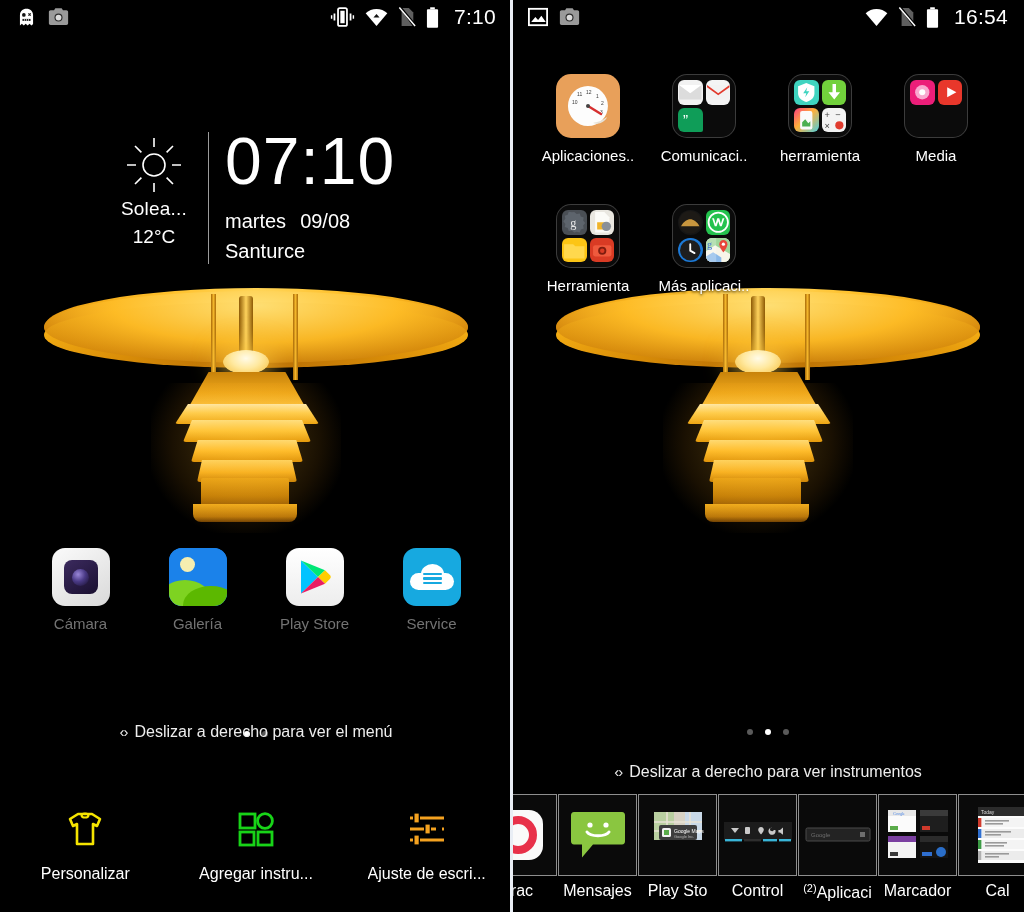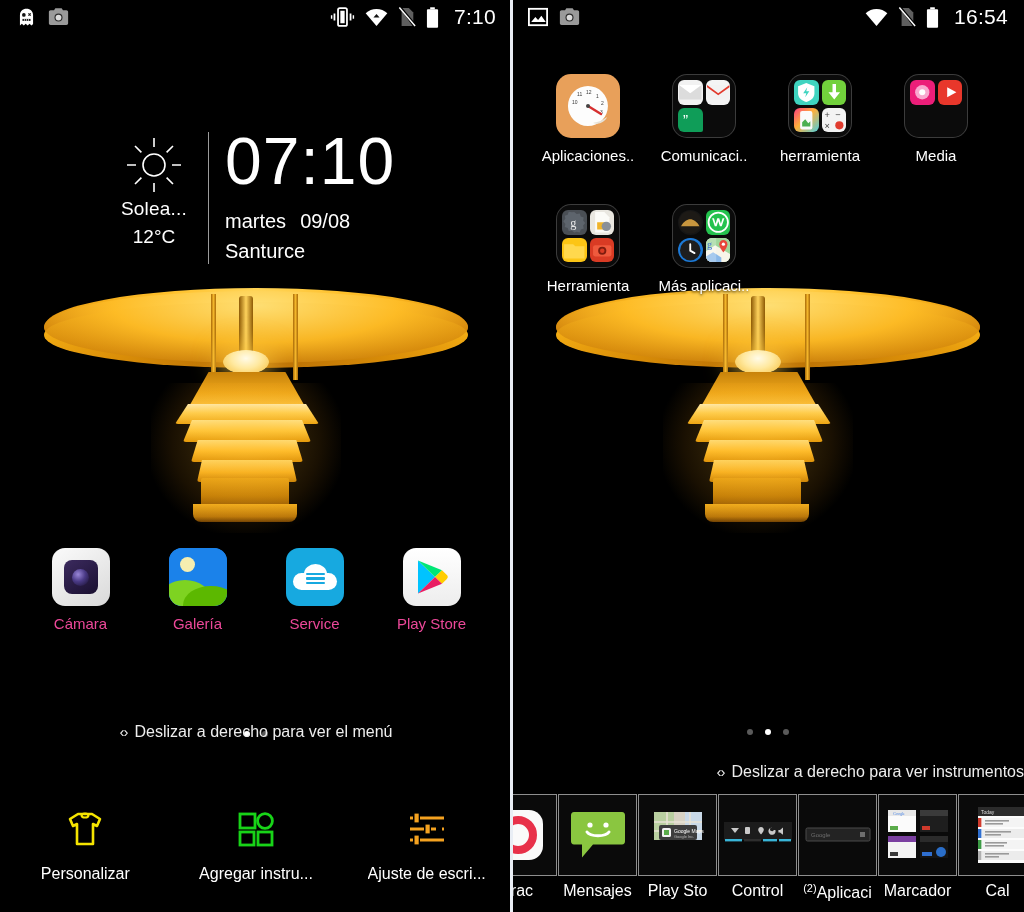--- a/index.html
+++ b/index.html
@@ -80,21 +80,21 @@
     color:#fff; font-family:"Liberation Sans", sans-serif; }
   .date-row{ font-size:20px; font-weight:400; margin-top:16px; color:#fff; }
   .date-row .dow{ margin-right:14px; }
   .city{ font-size:20px; font-weight:300; margin-top:7px; color:#fff; }
 
   
   .dock{ position:absolute; left:0; top:548px; width:512px; z-index:12;
     display:flex; justify-content:space-around; padding:0 22px; }
   .app{ width:96px; display:flex; flex-direction:column; align-items:center; }
   .app-ico{ width:58px; height:58px; border-radius:13px; position:relative; overflow:hidden; }
-  .app-lab{ margin-top:9px; font-size:15px; color:#ec4899; font-weight:400;
+  .app-lab{ margin-top:9px; font-size:15px; color:#737373; font-weight:400;
     white-space:nowrap; text-shadow:0 1px 2px #000; }
 
   .ic-camera{ background:linear-gradient(145deg,#fbfbfb,#d9d9d9); display:flex;
     align-items:center; justify-content:center; }
   .ic-camera .lens-box{ width:34px; height:34px; border-radius:8px;
     background:linear-gradient(145deg,#3b2a5e,#1a1030); display:flex;
     align-items:center; justify-content:center; }
   .ic-camera .lens{ width:17px; height:17px; border-radius:50%;
     background:radial-gradient(circle at 36% 32%, #9a87d8 0%, #4a3a86 45%, #150c28 100%); }
   .ic-gallery{ background:linear-gradient(180deg,#1f84e8 0%,#1f84e8 46%,#1f84e8 46%); }
@@ -278,41 +278,41 @@
       <div class="app">
         <div class="app-ico ic-gallery">
           <div class="sky"></div>
             <div class="sun2"></div>
             <div class="hill1"></div>
             <div class="hill2"></div>
         </div>
         <div class="app-lab">Galería</div>
       </div>
       <div class="app">
+        <div class="app-ico ic-play">
+          <svg width="32" height="36" viewBox="0 0 32 36">
+            <path fill="#00c3ff" d="M2 1.5 19 18 2 34.5z"></path>
+            <path fill="#00e676" d="M2 1.5 19 18l7-6.7z"></path>
+            <path fill="#ffcd00" d="M19 18l7 6.7 4.6-4.5c1.6-1.5 1.6-2.9 0-4.4L26 11.3z"></path>
+            <path fill="#e91e63" d="M2 34.5 19 18l7 6.7z"></path>
+          </svg>
+        </div>
+        <div class="app-lab">Play Store</div>
+      </div>
+      <div class="app">
         <div class="app-ico ic-service">
           <div class="cloud">
               <div class="mark">
                 <i></i>
                 <i></i>
                 <i></i>
               </div>
             </div>
         </div>
         <div class="app-lab">Service</div>
-      </div>
-      <div class="app">
-        <div class="app-ico ic-play">
-          <svg width="32" height="36" viewBox="0 0 32 36">
-            <path fill="#00c3ff" d="M2 1.5 19 18 2 34.5z"></path>
-            <path fill="#00e676" d="M2 1.5 19 18l7-6.7z"></path>
-            <path fill="#ffcd00" d="M19 18l7 6.7 4.6-4.5c1.6-1.5 1.6-2.9 0-4.4L26 11.3z"></path>
-            <path fill="#e91e63" d="M2 34.5 19 18l7 6.7z"></path>
-          </svg>
-        </div>
-        <div class="app-lab">Play Store</div>
       </div>
     </div>
 
     <div class="dots" style="top:731px;">
       <span class="dot on"></span>
       <span class="dot"></span>
     </div>
 
     <div class="hint" style="top:723px;">
       <span class="chev">‹›</span><span>Deslizar a derecho para ver el menú</span>
@@ -586,21 +586,21 @@
         </div>
       </div>
     </div>
 
     <div class="dots" style="top:729px;">
       <span class="dot"></span>
       <span class="dot on"></span>
       <span class="dot"></span>
     </div>
 
-    <div class="hint" style="top:763px;text-align:right;">
+    <div class="hint" style="top:763px;">
       <span class="chev">‹›</span><span>Deslizar a derecho para ver instrumentos</span>
     </div>
 
     <div class="drawer">
 
       <div class="wcard clipL">
         <div class="wbox">
           <svg width="62" height="62" viewBox="0 0 62 62">
             <rect x="6" y="6" width="50" height="50" rx="14" fill="#fafafa"></rect>
             <circle cx="31" cy="31" r="15" fill="none" stroke="#e8314a" stroke-width="8"></circle>

